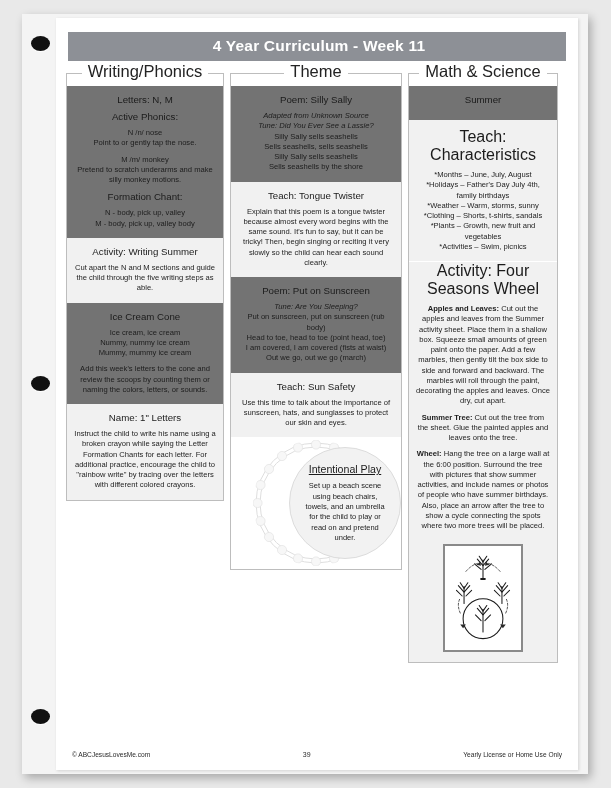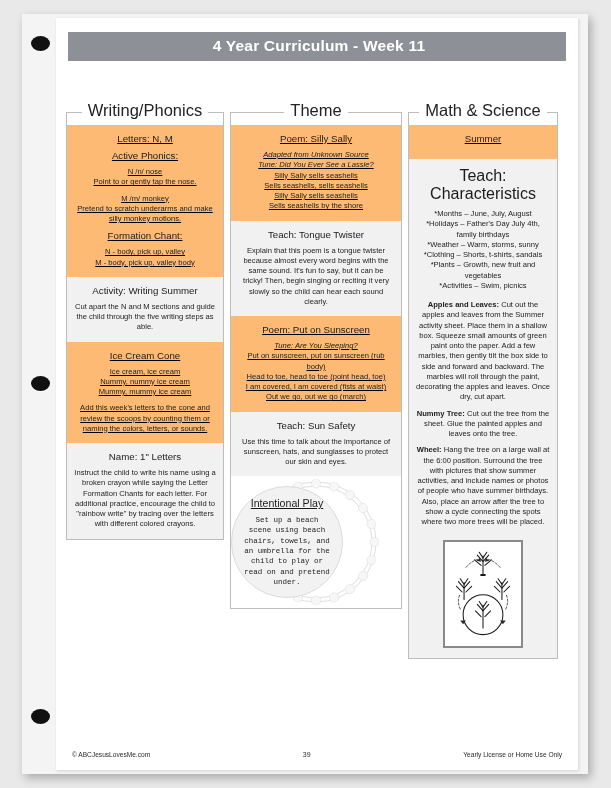--- a/index.html
+++ b/index.html
@@ -45,21 +45,20 @@
     padding:5px 0 6px 4px;
   }
 
   
   .columns{
     display:flex;
     gap:6px;
     padding:2px 10px 0 10px;
     box-sizing:border-box;
     width:100%;
-    margin-top:39px;
   }
   .col{position:relative;}
   .col-writing{width:158px;}
   .col-theme{width:172px;}
   .col-math{width:150px;}
 
   .col-head{
     text-align:center;
     font-size:16.5px;
     color:#232323;
@@ -81,21 +80,21 @@
     position:relative;
     z-index:1;
     background:transparent;
   }
 
   .sec{
     padding:7px 7px 9px 7px;
     text-align:center;
   }
   .sec.shade{background:#f1f1f1;}
-  .sec.plain{background:#fdba74;text-decoration:underline;}
+  .sec.plain{background:#737373;}
 
   .sec h3{
     margin:1px 0 6px 0;
     font-size:9.7px;
     font-weight:normal;
     color:#1b1b1b;
   }
   .sec h3.bigger{font-size:16px;}
   .sec p{
     margin:0 0 6px 0;
@@ -107,37 +106,37 @@
   .sec p.ital{font-style:italic;}
   .sec p.tight{margin-bottom:0;}
   .lbl{font-weight:bold;}
   .subhd{
     font-size:9.3px;margin:8px 0 3px 0;color:#1b1b1b;
   }
 
   
   .play-wrap{
     position:relative;height:132px;background:#fff;
-    display:flex;align-items:center;justify-content:flex-start;
+    display:flex;align-items:center;justify-content:flex-end;
   }
   .scallop{
     position:absolute;left:50%;top:50%;transform:translate(-50%,-50%);
     width:126px;height:126px;border-radius:50%;
   }
   .circle{
     position:relative;
     width:112px;height:112px;border-radius:50%;
     background:#f2f2f2;border:1px solid #dcdcdc;
     display:flex;flex-direction:column;align-items:center;justify-content:center;
     text-align:center;padding:0 11px;box-sizing:border-box;
   }
   .circle .ptitle{
     font-size:10.6px;text-decoration:underline;margin-bottom:6px;color:#1b1b1b;
   }
-  .circle .ptext{font-size:7.5px;line-height:1.38;color:#1d1d1d;font-family:Liberation Mono, monospace;}
+  .circle .ptext{font-size:7.5px;line-height:1.38;color:#1d1d1d;}
 
   
   .fig-wrap{padding:4px 0 10px 0;text-align:center;background:#f1f1f1;}
   .fig{
     display:inline-block;width:76px;height:104px;background:#fff;
     border:2px solid #8a8a8a;position:relative;
   }
 
   
   .footer{
@@ -285,25 +284,26 @@
           <h3 class="bigger">Teach: Characteristics</h3>
           <p class="tight">*Months – June, July, August</p>
           <p class="tight">*Holidays – Father's Day July 4th, family birthdays</p>
           <p class="tight">*Weather – Warm, storms, sunny</p>
           <p class="tight">*Clothing – Shorts, t-shirts, sandals</p>
           <p class="tight">*Plants – Growth, new fruit and vegetables</p>
           <p>*Activities – Swim, picnics</p>
         </div>
 
         <div class="sec shade" style="padding-top:0;">
+          <h3 class="bigger">Activity: Four Seasons Wheel</h3>
           <p>
             <span class="lbl">Apples and Leaves:</span><span> Cut out the apples and leaves from the Summer activity sheet. Place them in a shallow box. Squeeze small amounts of green paint onto the paper. Add a few marbles, then gently tilt the box side to side and forward and backward. The marbles will roll through the paint, decorating the apples and leaves. Once dry, cut apart.</span>
           </p>
           <p>
-            <span class="lbl">Nummy Tree:</span><span> Cut out the tree from the sheet. Glue the painted apples and leaves onto the tree.</span>
+            <span class="lbl">Summer Tree:</span><span> Cut out the tree from the sheet. Glue the painted apples and leaves onto the tree.</span>
           </p>
           <p>
             <span class="lbl">Wheel:</span><span> Hang the tree on a large wall at the 6:00 position. Surround the tree with pictures that show summer activities, and include names or photos of people who have summer birthdays. Also, place an arrow after the tree to show a cycle connecting the spots where two more trees will be placed.</span>
           </p>
         </div>
 
         <div class="fig-wrap">
           <div class="fig">
             <svg viewBox="0 0 76 104" width="72" height="100">
               <g stroke="#1a1a1a" fill="none" stroke-width="1.1" stroke-linecap="round">

